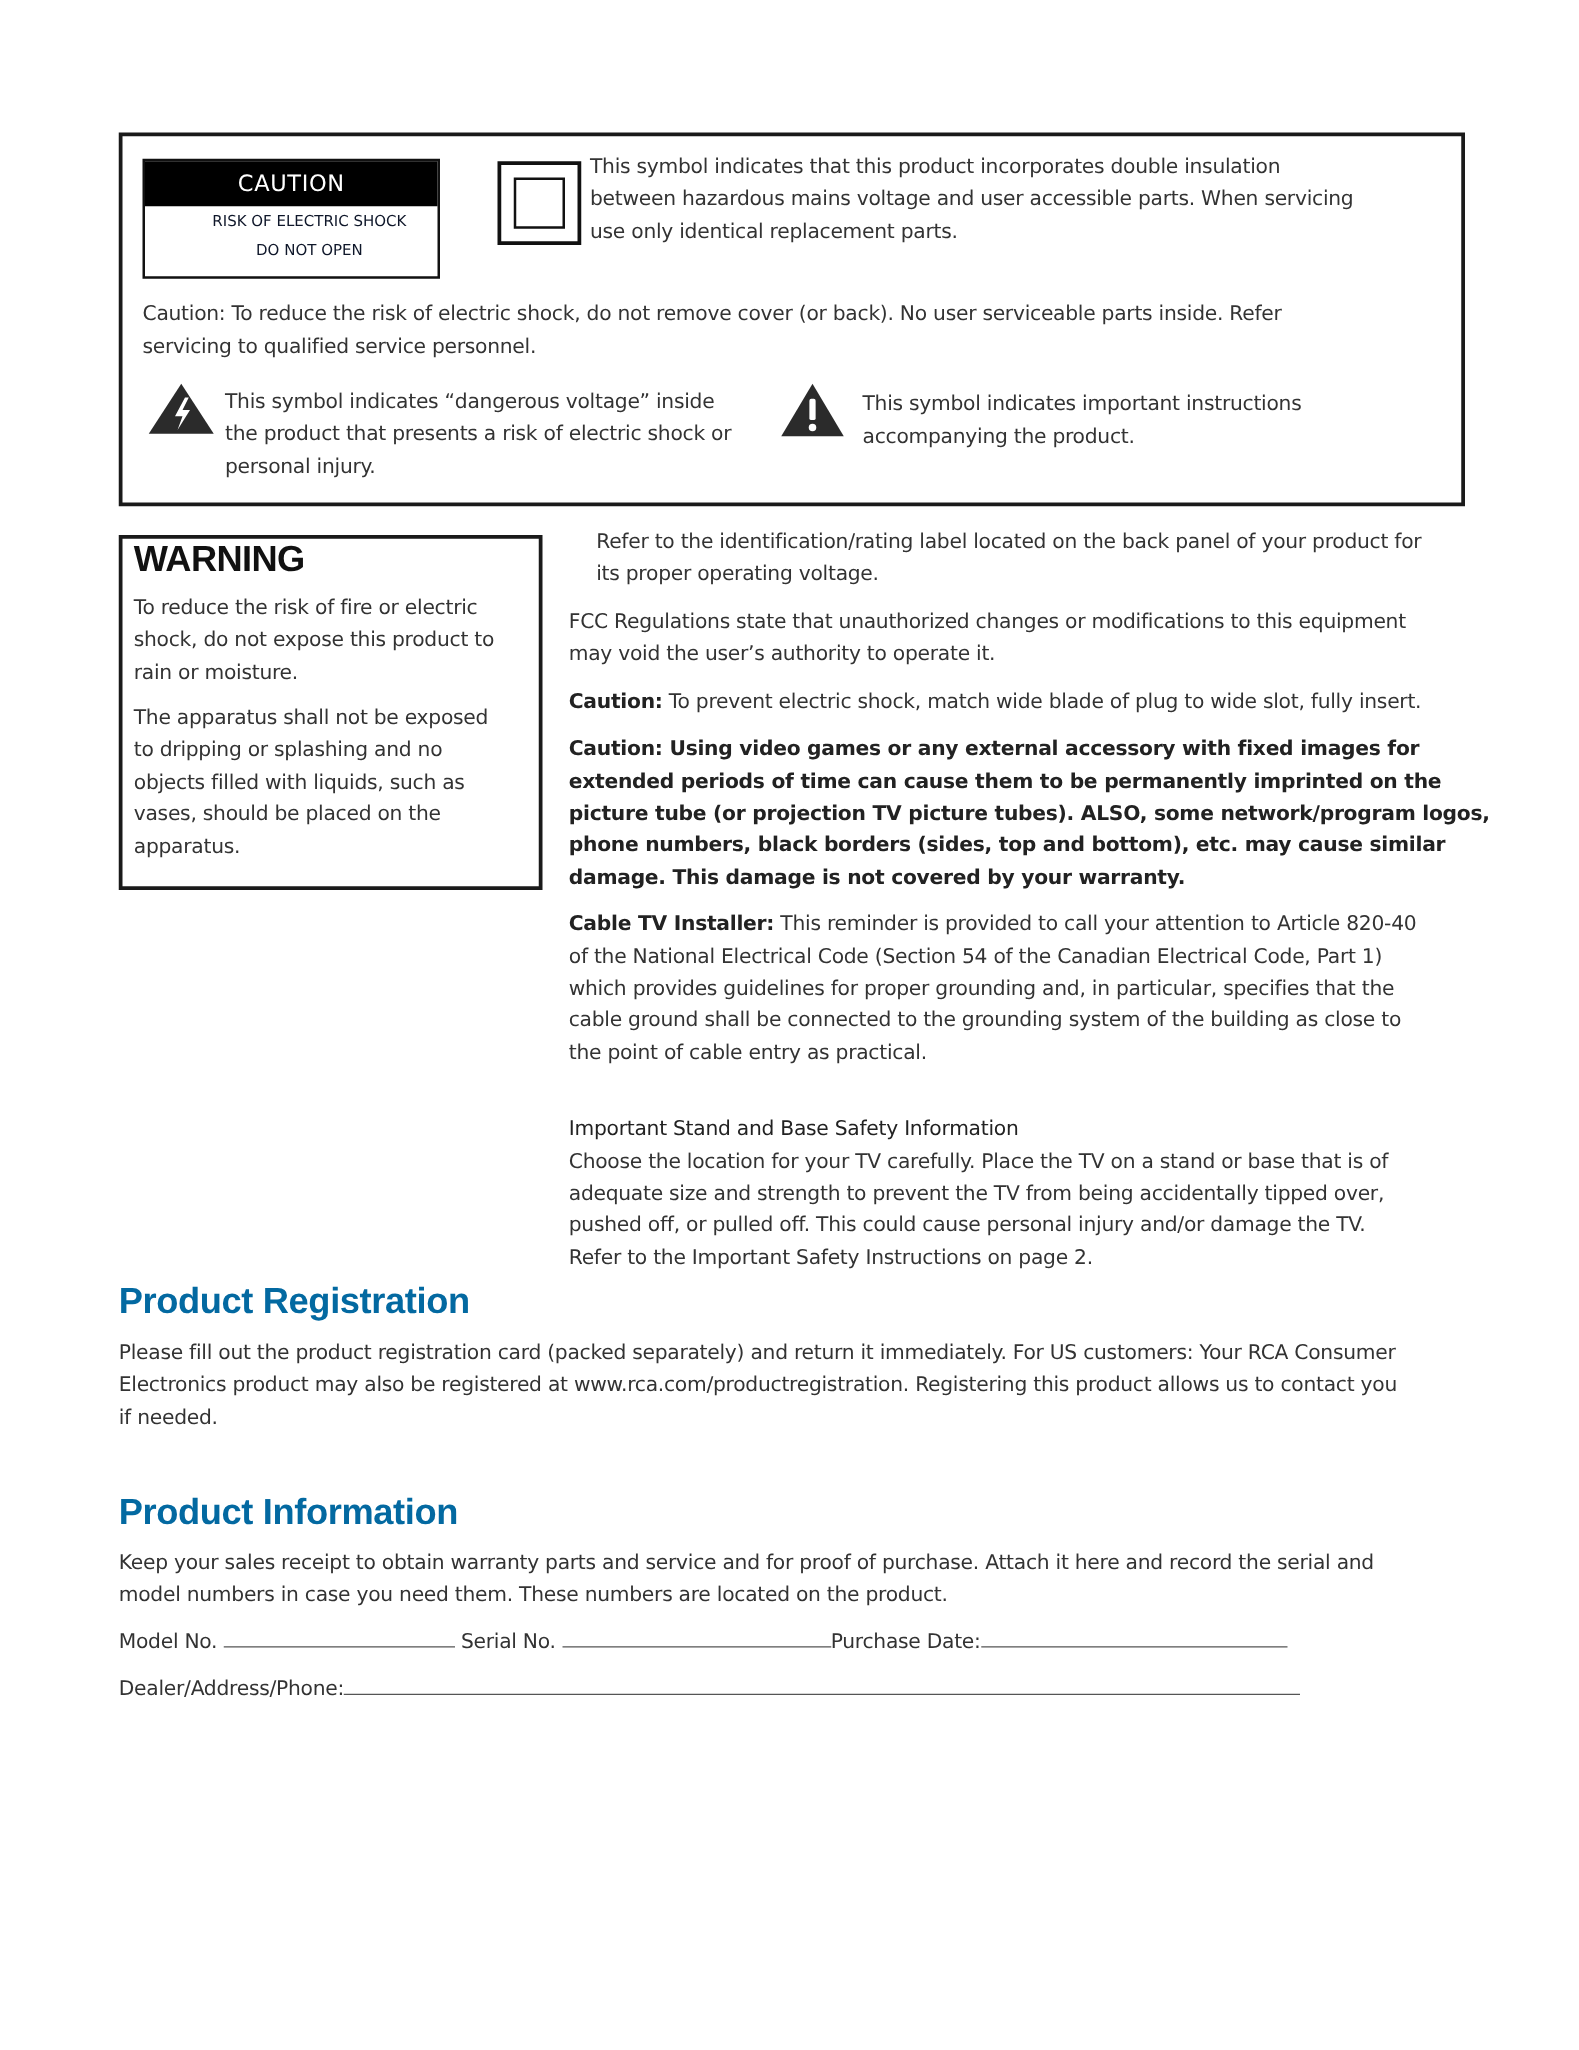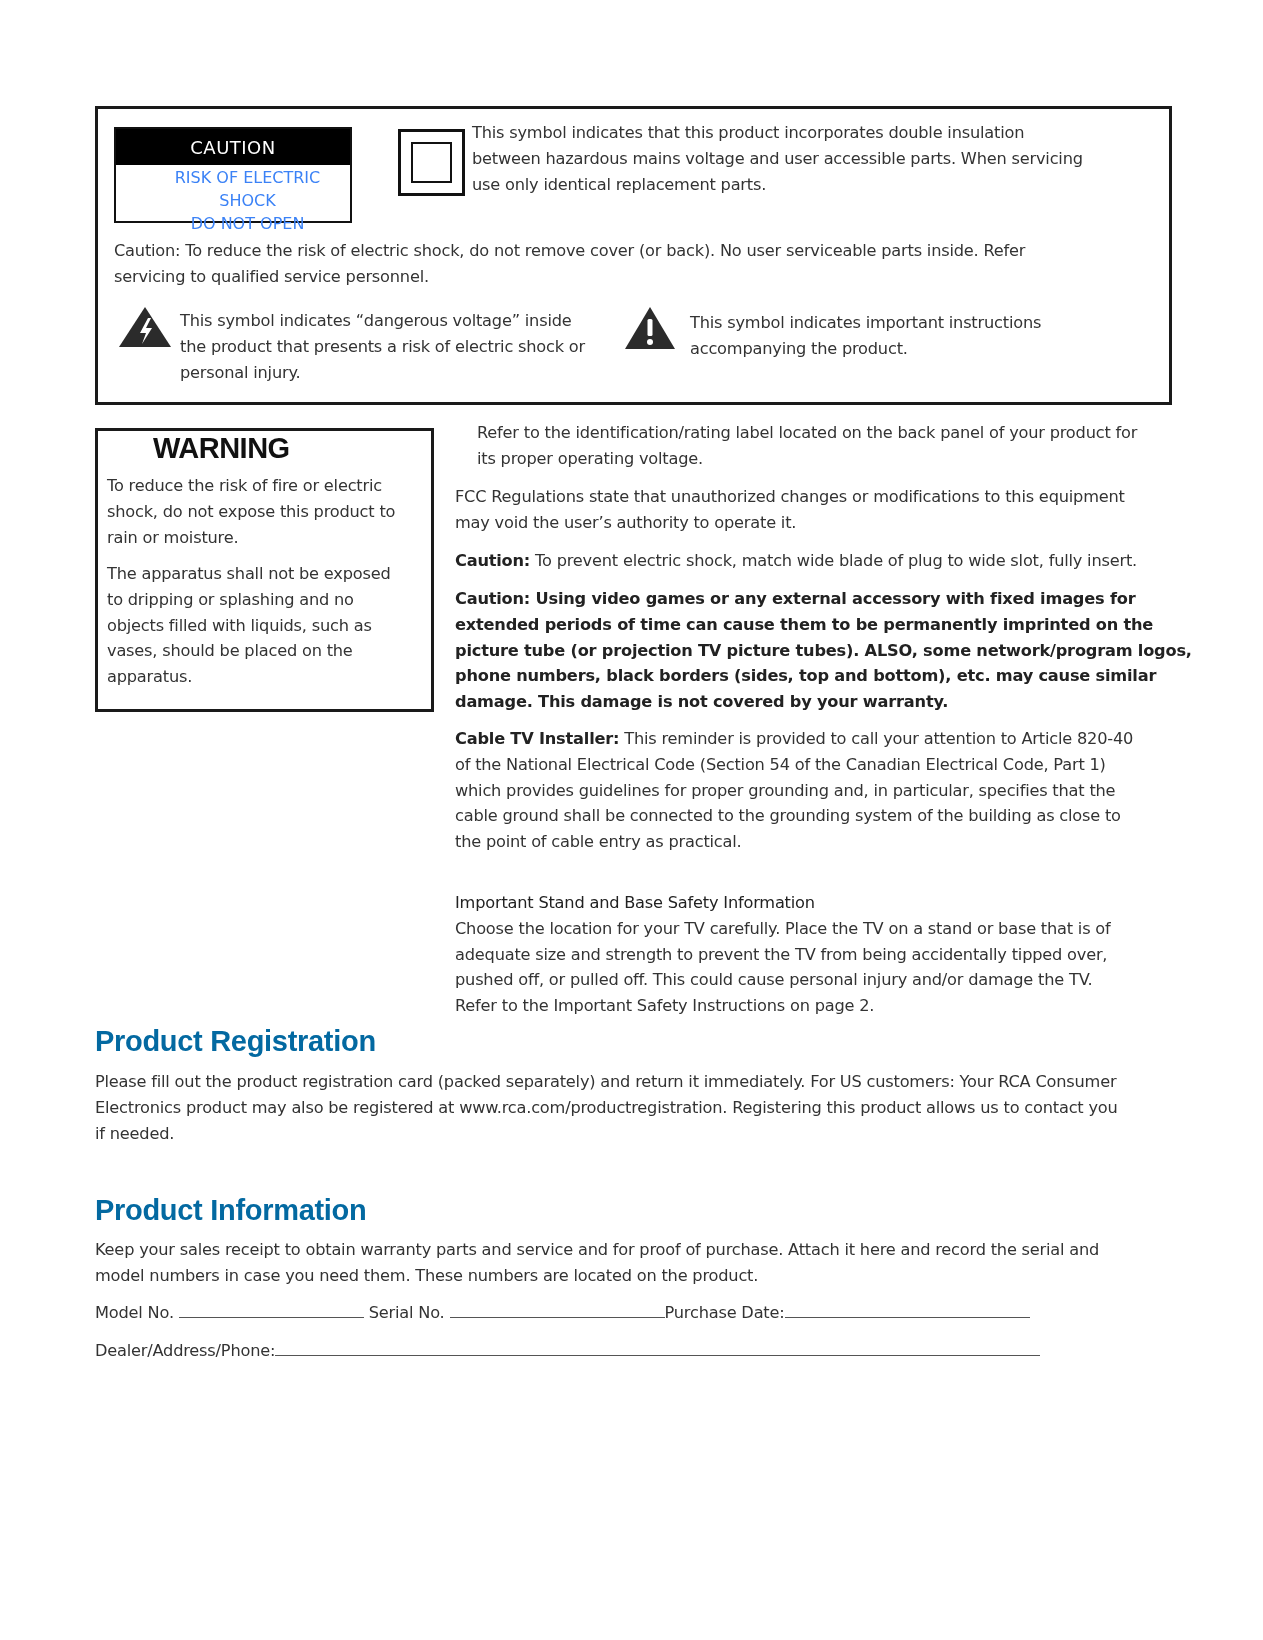--- a/index.html
+++ b/index.html
@@ -24,41 +24,41 @@
   #caution-label {
     left: 114px; top: 127px; width: 234px; height: 92px;
     border: 2px solid #111;
   }
   #caution-label .head {
     background: #000; color: #fff; height: 36px;
     font-family: "DejaVu Sans", sans-serif; font-size: 18px; letter-spacing: 0.5px;
     display: flex; align-items: center; justify-content: center;
   }
   #caution-label .sub {
-    font-family: "DejaVu Sans", sans-serif; font-size: 16px; color: #3b82f6;
+    font-family: "DejaVu Sans", sans-serif; font-size: 12px; color: #0f172a;
     text-align: center; line-height: 23px; padding-top: 1px; padding-left: 29px;
   }
   #double-insulation {
     left: 398px; top: 129px; width: 61px; height: 61px; border: 3px solid #111;
     box-sizing: content-box;
   }
   #double-insulation .inner {
     position: absolute; left: 10px; top: 10px; width: 37px; height: 37px;
     border: 2px solid #111;
   }
 
   
   #warning-box {
     left: 95px; top: 428px; width: 333px; height: 278px;
     border: 3px solid #1a1a1a; box-sizing: content-box;
   }
   #warning-title {
     left: 107px; top: 432px;
     font-family: "Liberation Sans", sans-serif; font-weight: bold;
-    font-size: 29px; color: #111; letter-spacing: -0.5px; margin-left: 46px;
+    font-size: 29px; color: #111; letter-spacing: -0.5px;
   }
 
   h2.section {
     margin: 0; position: absolute;
     font-family: "Liberation Sans", sans-serif; font-weight: bold;
     font-size: 29px; color: #0369a1; letter-spacing: -0.3px;
   }
   .blank { display: inline-block; border-bottom: 1px solid #555; height: 16px; vertical-align: baseline; }
 </style>
 </head>

